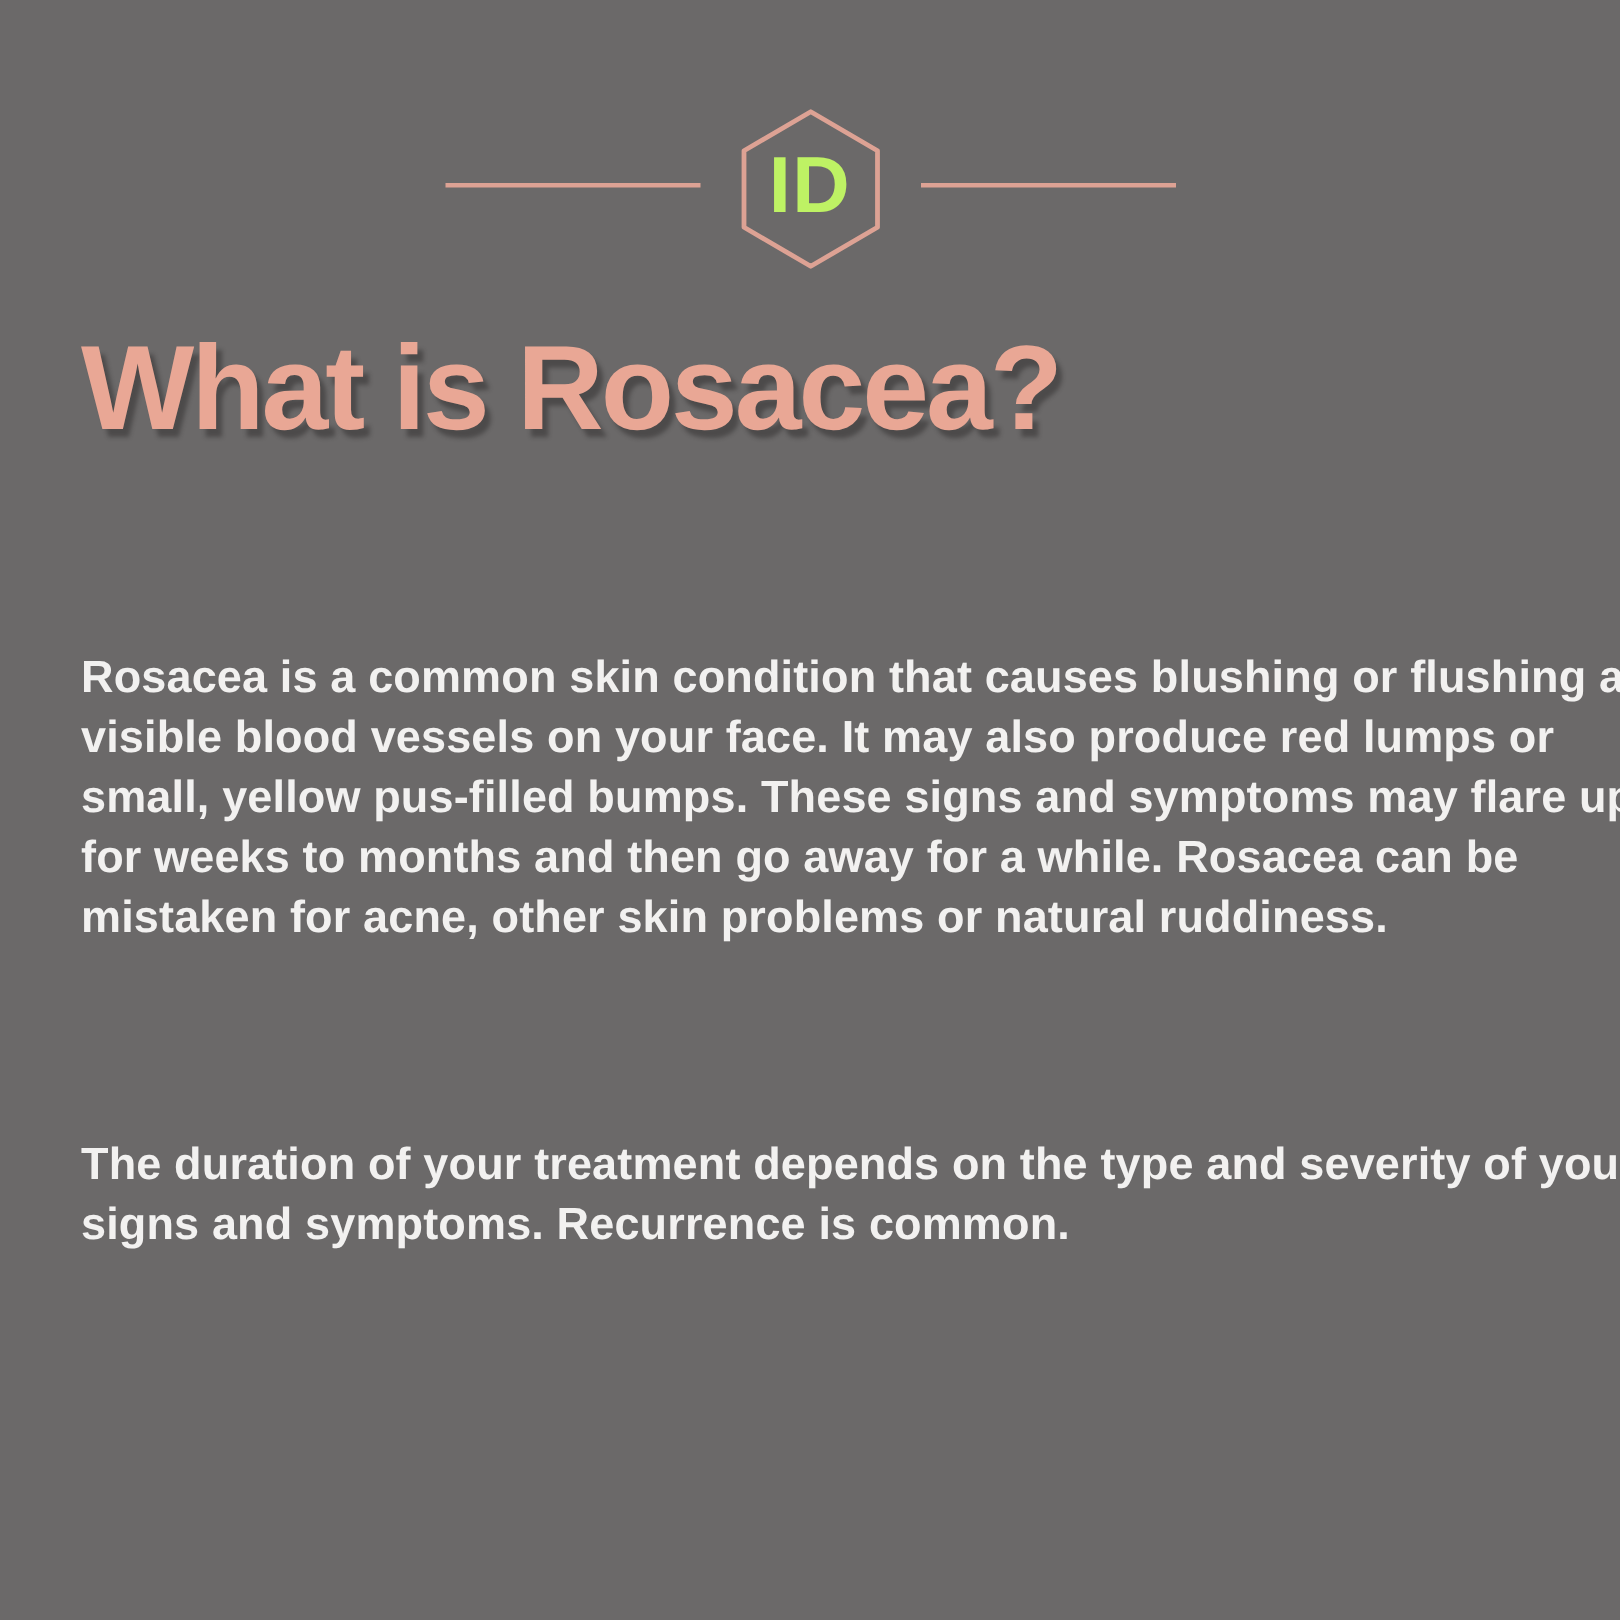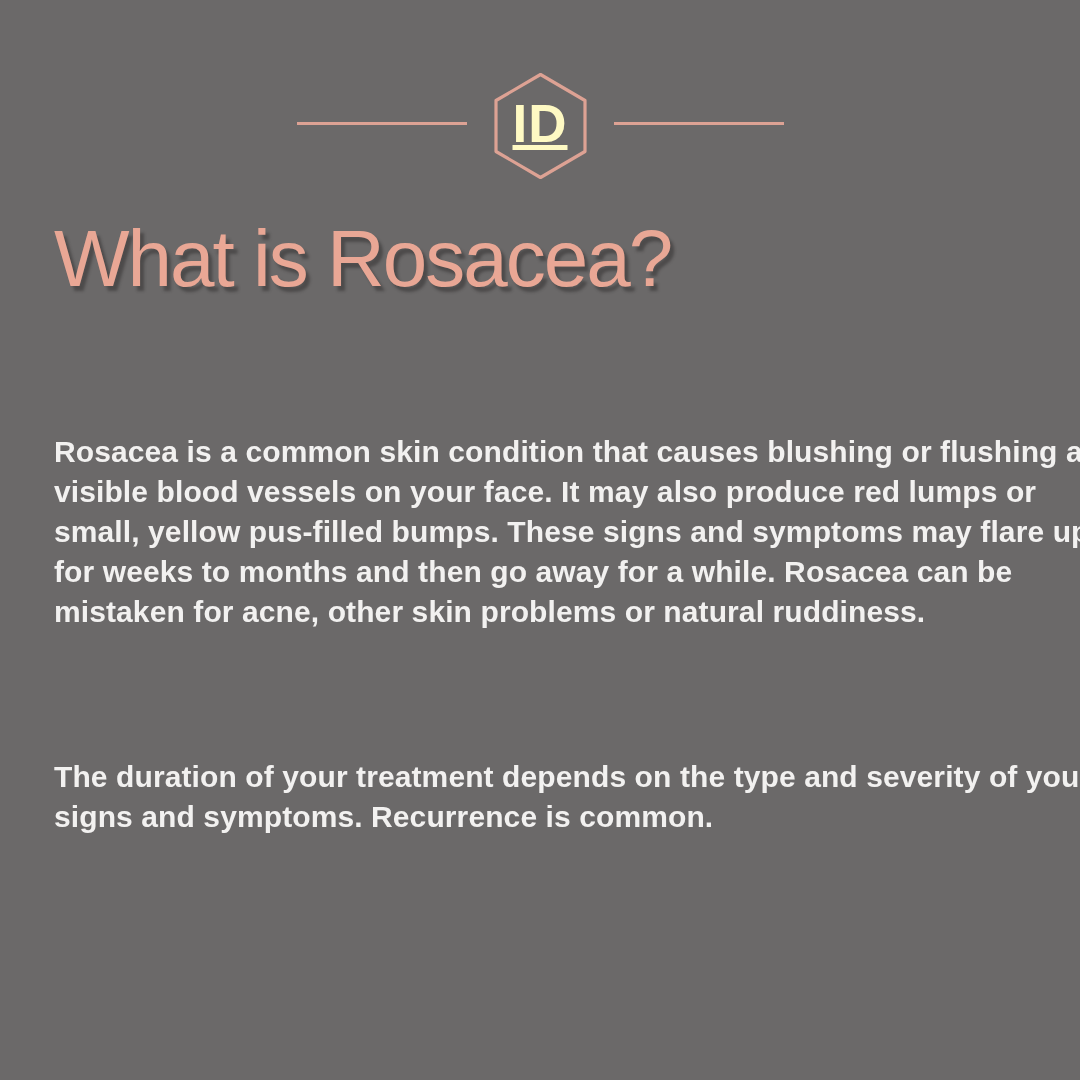--- a/index.html
+++ b/index.html
@@ -36,36 +36,35 @@
     height: 108px;
     display: flex;
     align-items: center;
     justify-content: center;
     flex: 0 0 auto;
   }
   .hex svg { position: absolute; left: 0; top: 0; }
   .monogram {
     position: relative;
     top: -2px;
-    color: #fef9c3;
+    color: #bef264;
     font-size: 53px;
     font-weight: 700;
     letter-spacing: 1px;
     line-height: 1;
-    text-decoration: underline;
   }
   
   .title {
     position: absolute;
     left: 54px;
     top: 219px;
     margin: 0;
     font-size: 80px;
     line-height: 80px;
-    font-weight: 400;
+    font-weight: 700;
     letter-spacing: -2px;
     color: #e9a795;
     text-shadow: 4px 5px 3px rgba(40, 38, 38, 0.45);
     white-space: pre;
   }
   
   .body-copy {
     position: absolute;
     left: 54px;
     top: 352px;

